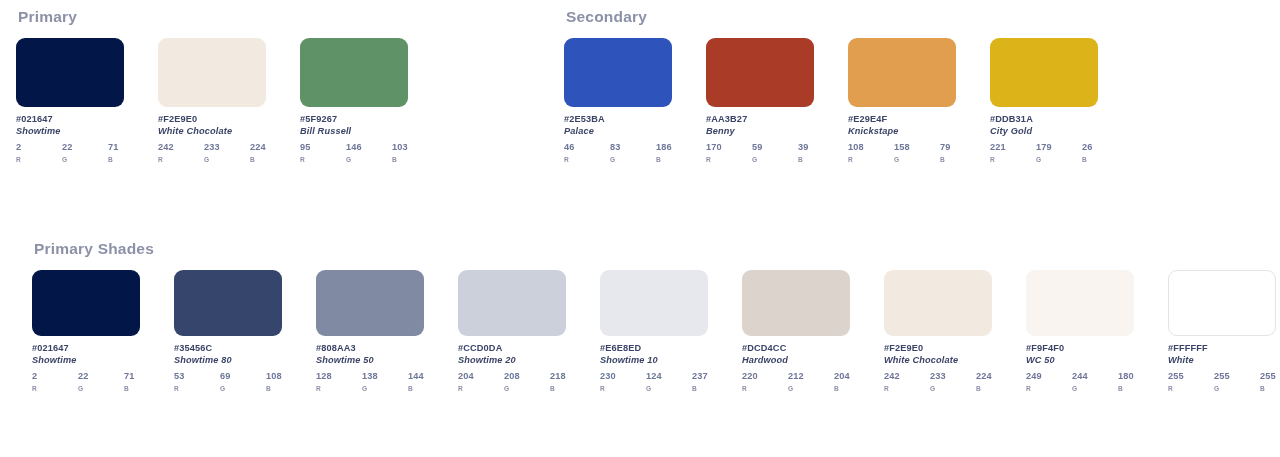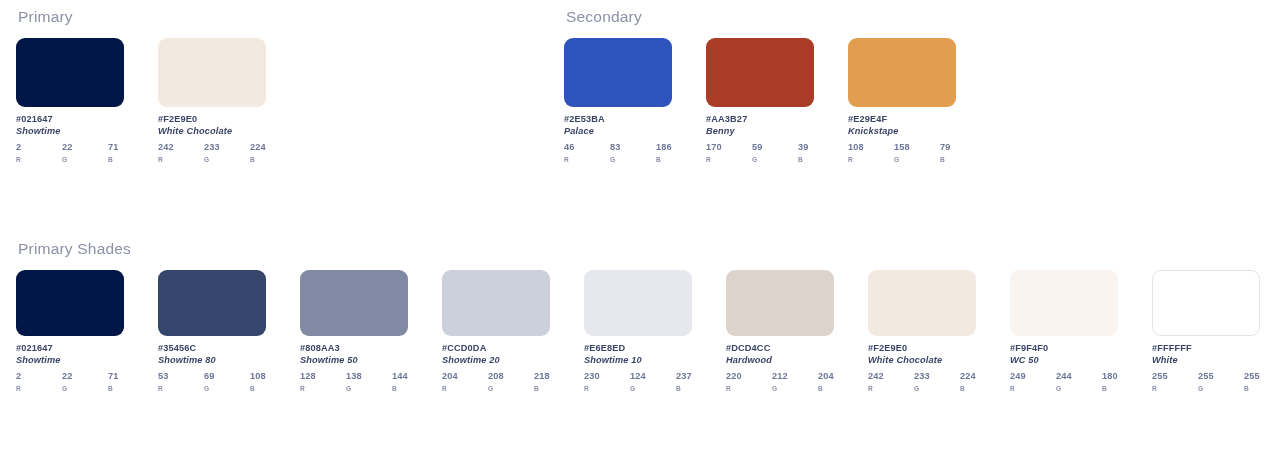--- a/index.html
+++ b/index.html
@@ -14,21 +14,21 @@
     overflow: hidden;
     position: relative;
   }
 
   .section {
     position: absolute;
   }
 
   .section-title {
     font-size: 15.5px;
-    font-weight: 400;
+    font-weight: 700;
     color: #8D91A8;
     letter-spacing: 0.2px;
     margin: 0 0 0 2px;
     white-space: nowrap;
   }
 
   .swatch-row {
     display: flex;
     margin-top: 12px;
     align-items: flex-end;
@@ -96,21 +96,21 @@
     font-size: 6.6px;
     font-weight: bold;
     color: #8D91A8;
     margin-top: 4px;
     letter-spacing: 0.2px;
   }
 
   
   #primary-section   { left: 16px;  top: 8px; }
   #secondary-section { left: 564px; top: 8px; }
-  #shades-section    { left: 16px;  top: 240px; }
+  #shades-section    { left: 32px;  top: 240px; }
 </style>
 </head>
 <body>
 
 <div class="section tall" id="primary-section">
   <div class="section-title">Primary</div>
   <div class="swatch-row">
       <div class="swatch-card">
         <div class="swatch-chip" style="background: rgb(2, 22, 71);"></div>
         <div class="swatch-hex">#021647</div>
@@ -142,20 +142,39 @@
           <div class="rgb-col">
             <div class="rgb-num">233</div>
             <div class="rgb-label">G</div>
           </div>
           <div class="rgb-col">
             <div class="rgb-num">224</div>
             <div class="rgb-label">B</div>
           </div>
         </div>
       </div>
+      <div class="swatch-card">
+        <div class="swatch-chip" style="background: rgb(95, 146, 103);"></div>
+        <div class="swatch-hex">#5F9267</div>
+        <div class="swatch-name">Bill Russell</div>
+        <div class="rgb-values">
+          <div class="rgb-col">
+            <div class="rgb-num">95</div>
+            <div class="rgb-label">R</div>
+          </div>
+          <div class="rgb-col">
+            <div class="rgb-num">146</div>
+            <div class="rgb-label">G</div>
+          </div>
+          <div class="rgb-col">
+            <div class="rgb-num">103</div>
+            <div class="rgb-label">B</div>
+          </div>
+        </div>
+      </div>
     </div>
 </div>
 
 <div class="section tall" id="secondary-section">
   <div class="section-title">Secondary</div>
   <div class="swatch-row">
       <div class="swatch-card">
         <div class="swatch-chip" style="background: rgb(46, 83, 186);"></div>
         <div class="swatch-hex">#2E53BA</div>
         <div class="swatch-name">Palace</div>
@@ -205,20 +224,39 @@
           <div class="rgb-col">
             <div class="rgb-num">158</div>
             <div class="rgb-label">G</div>
           </div>
           <div class="rgb-col">
             <div class="rgb-num">79</div>
             <div class="rgb-label">B</div>
           </div>
         </div>
       </div>
+      <div class="swatch-card">
+        <div class="swatch-chip" style="background: rgb(221, 179, 26);"></div>
+        <div class="swatch-hex">#DDB31A</div>
+        <div class="swatch-name">City Gold</div>
+        <div class="rgb-values">
+          <div class="rgb-col">
+            <div class="rgb-num">221</div>
+            <div class="rgb-label">R</div>
+          </div>
+          <div class="rgb-col">
+            <div class="rgb-num">179</div>
+            <div class="rgb-label">G</div>
+          </div>
+          <div class="rgb-col">
+            <div class="rgb-num">26</div>
+            <div class="rgb-label">B</div>
+          </div>
+        </div>
+      </div>
     </div>
 </div>
 
 <div class="section short" id="shades-section">
   <div class="section-title">Primary Shades</div>
   <div class="swatch-row">
       <div class="swatch-card">
         <div class="swatch-chip" style="background: rgb(2, 22, 71);"></div>
         <div class="swatch-hex">#021647</div>
         <div class="swatch-name">Showtime</div>

